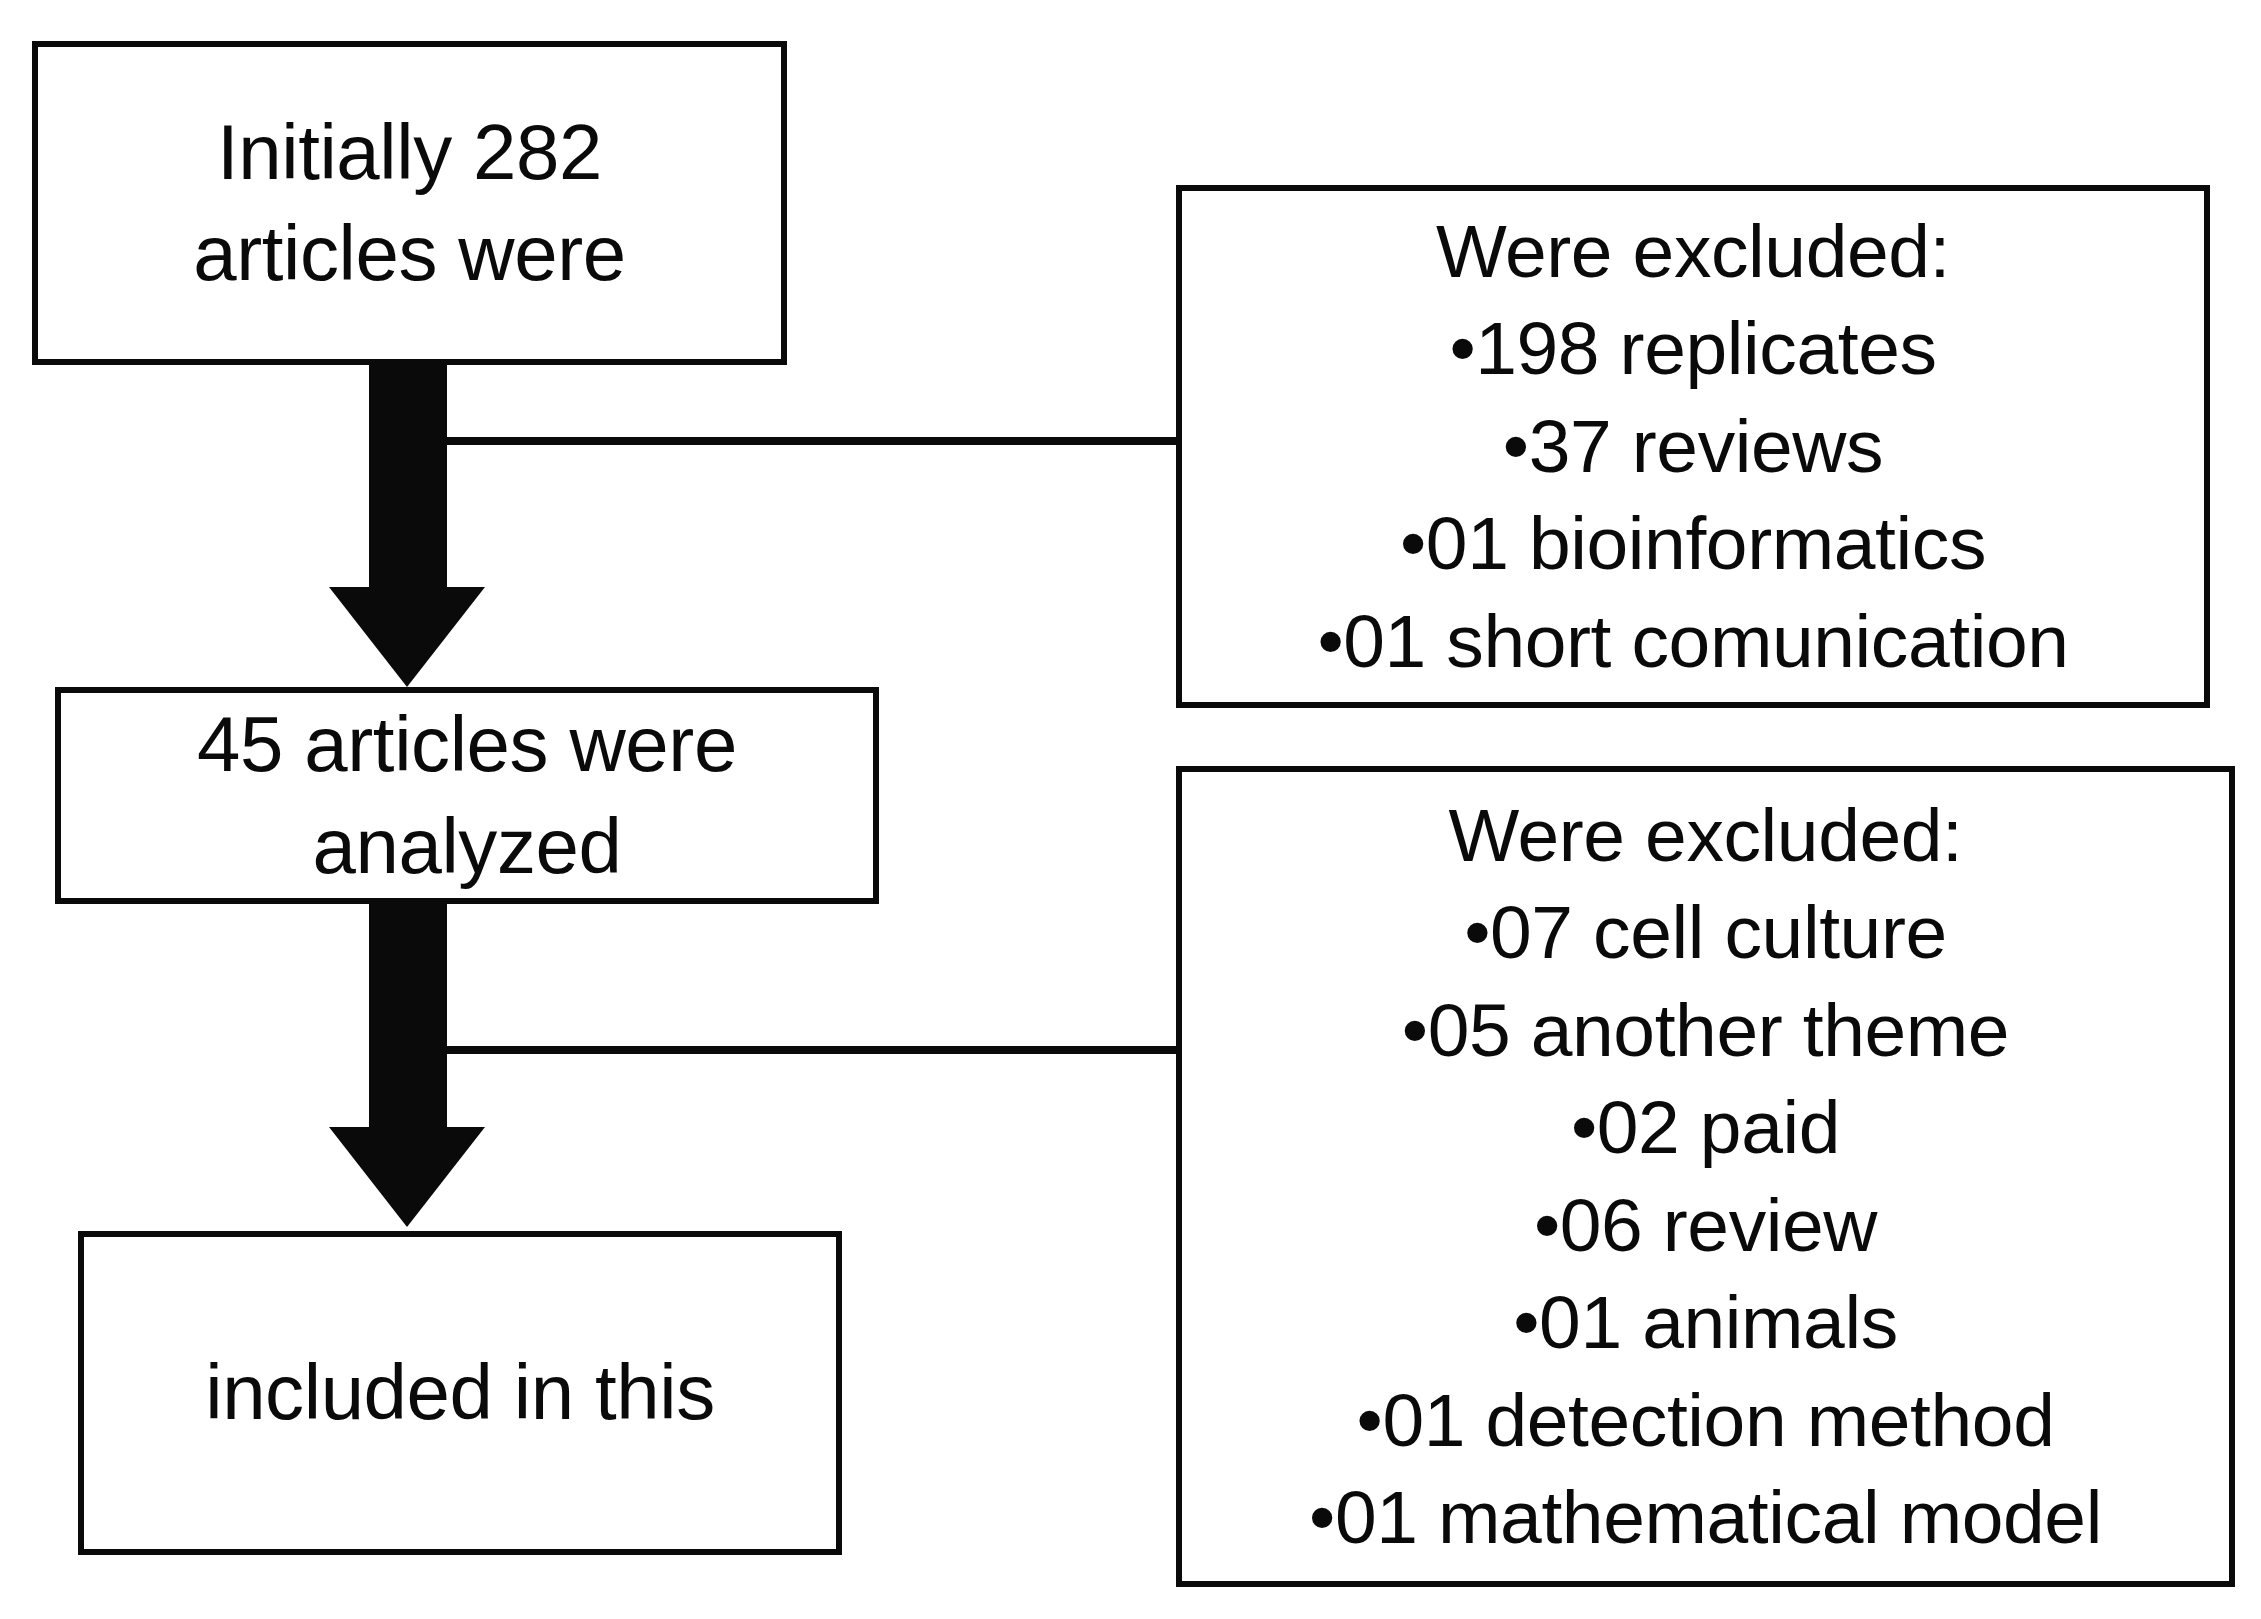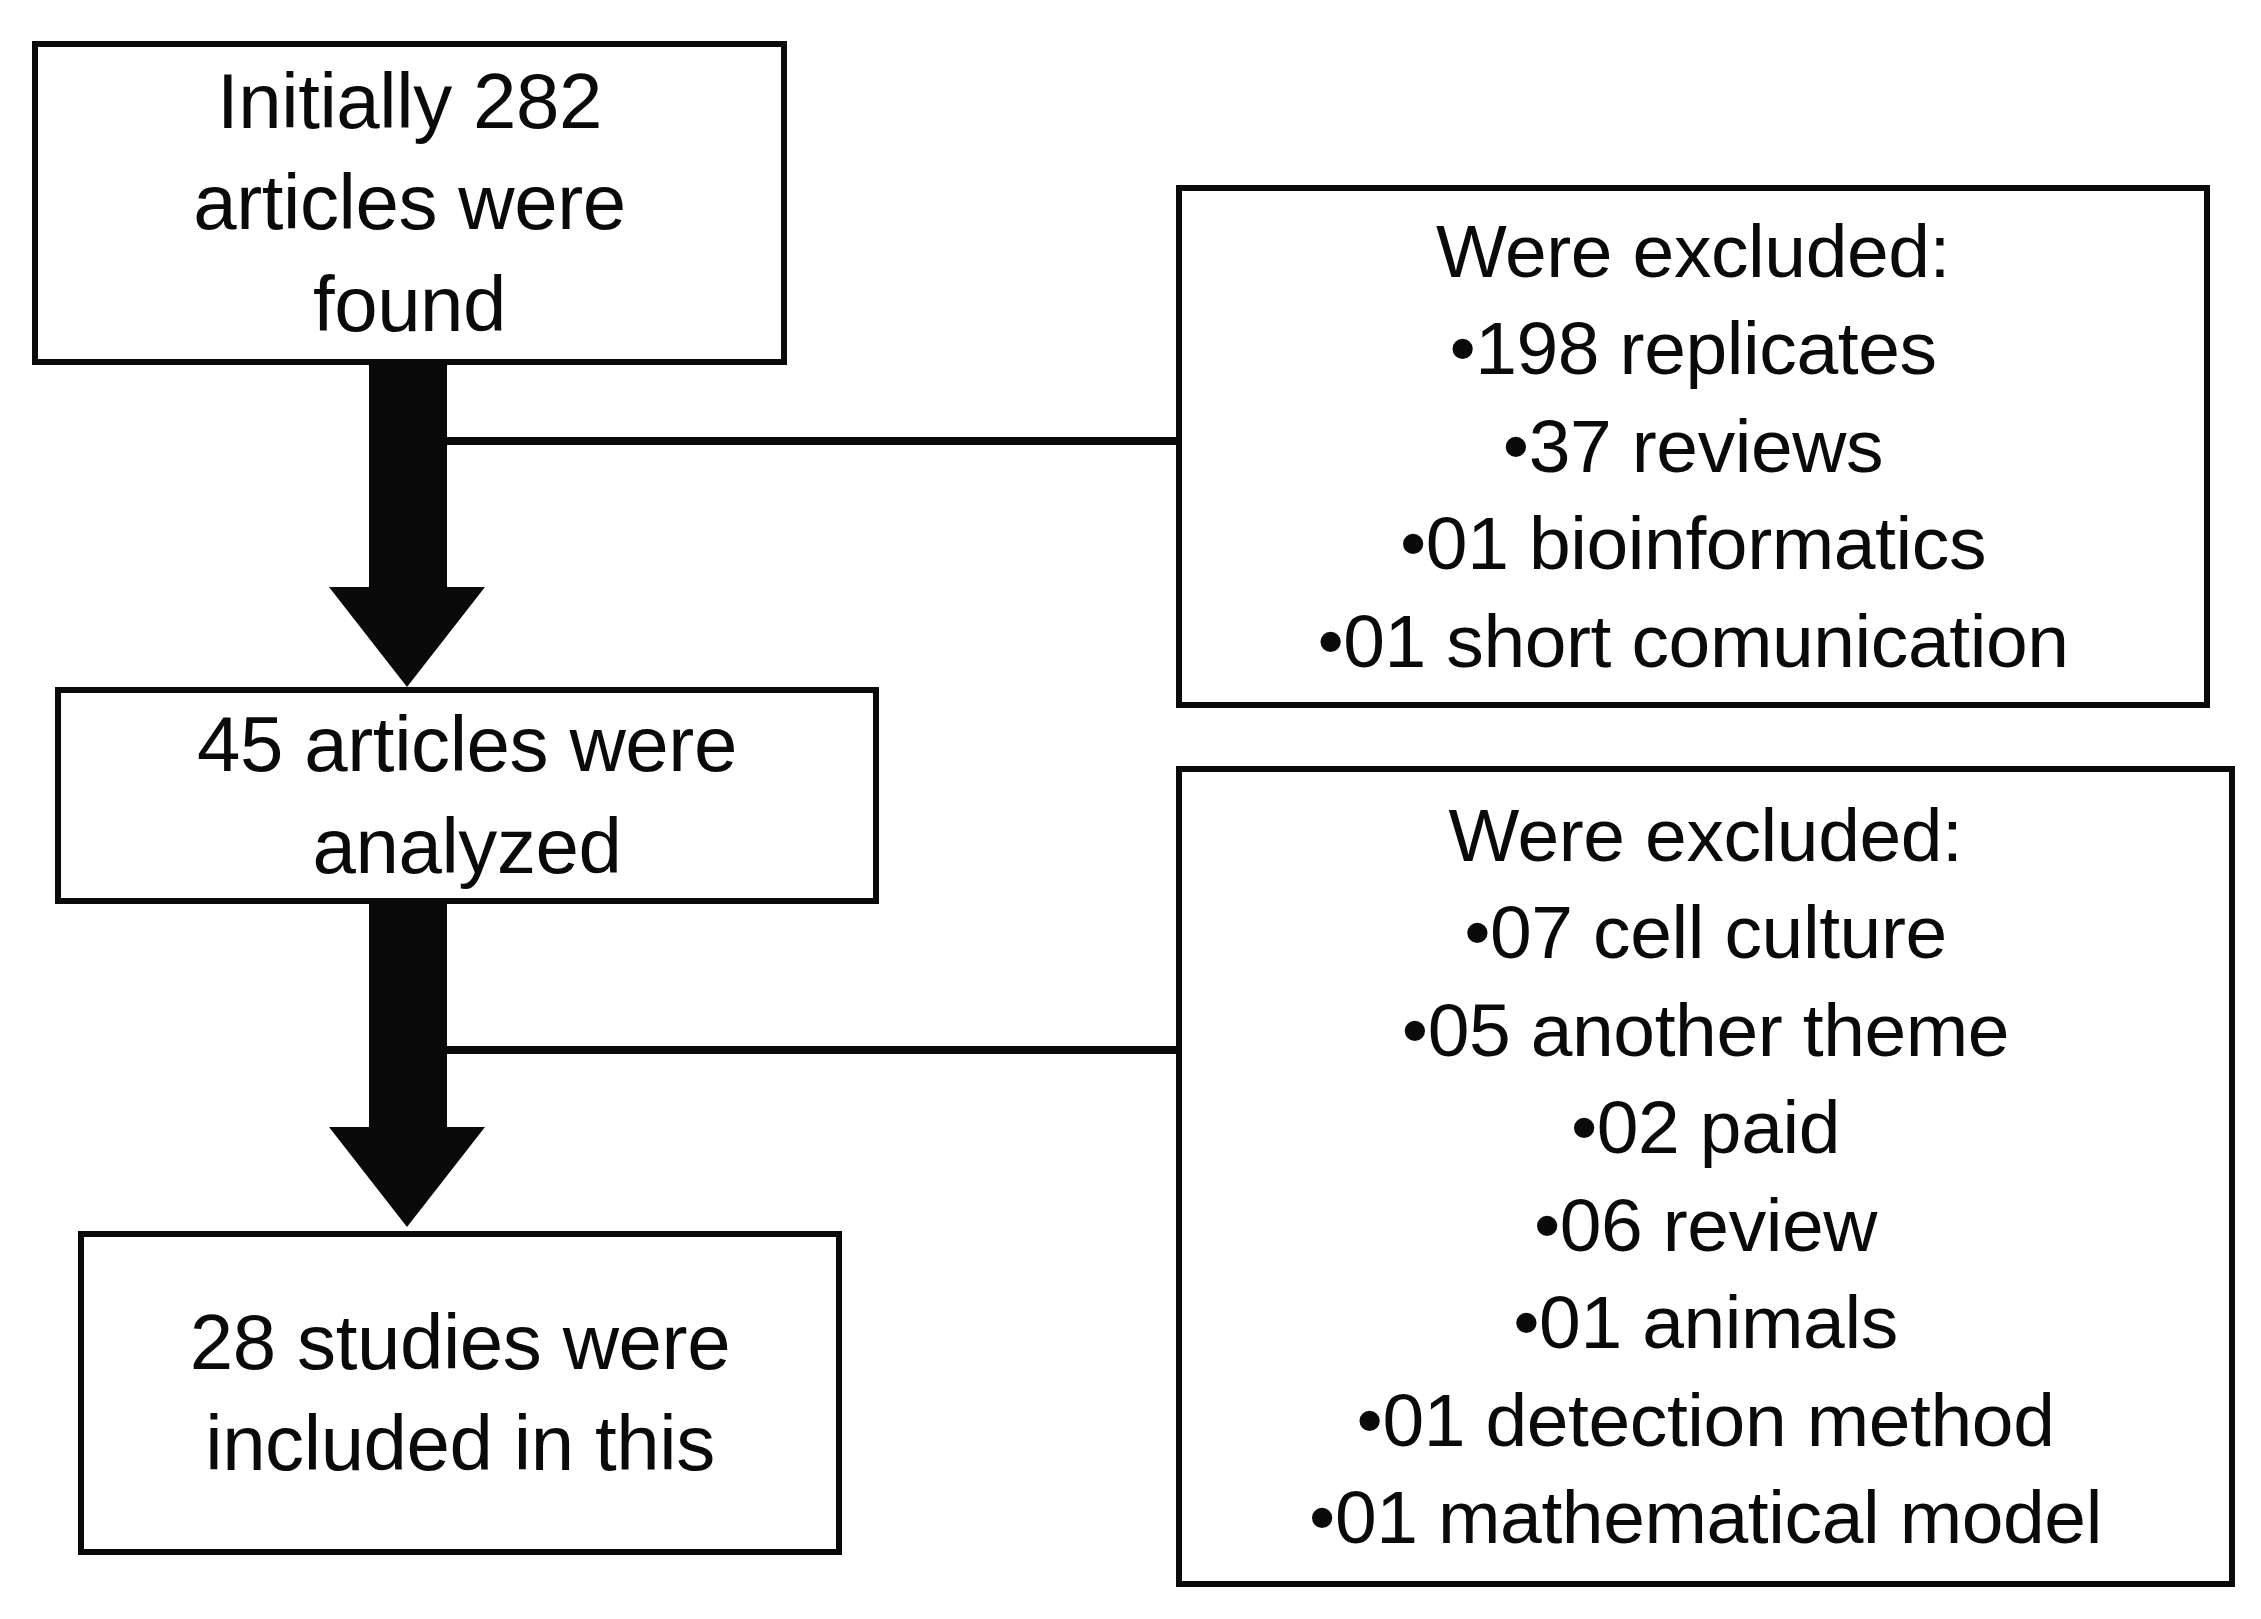--- a/index.html
+++ b/index.html
@@ -105,21 +105,20 @@
   #connector-2 { left: 435px; top: 1046px; width: 737px; }
 </style>
 </head>
 <body>
 
 <div id="flow-root">
 
   <div class="flow-box" id="box-found">
     <span class="line">Initially 282</span>
     <span class="line">articles were</span>
-    <span class="line">found</span>
   </div>
 
   <div class="arrow-shaft" id="arrow1-shaft"></div>
   <div class="arrow-head" id="arrow1-head"></div>
 
   <div class="connector-line" id="connector-1"></div>
 
   <div class="flow-box" id="box-excluded-1">
     <span class="line">Were excluded:</span>
     <span class="line">•198 replicates</span>
@@ -143,18 +142,17 @@
     <span class="line">•07 cell culture</span>
     <span class="line">•05 another  theme</span>
     <span class="line">•02 paid</span>
     <span class="line">•06 review</span>
     <span class="line">•01 animals</span>
     <span class="line">•01 detection  method</span>
     <span class="line">•01 mathematical  model</span>
   </div>
 
   <div class="flow-box" id="box-included">
-    <span class="line">28 studies were</span>
     <span class="line">included in this</span>
   </div>
 
 </div>
 
 
 </body></html>

